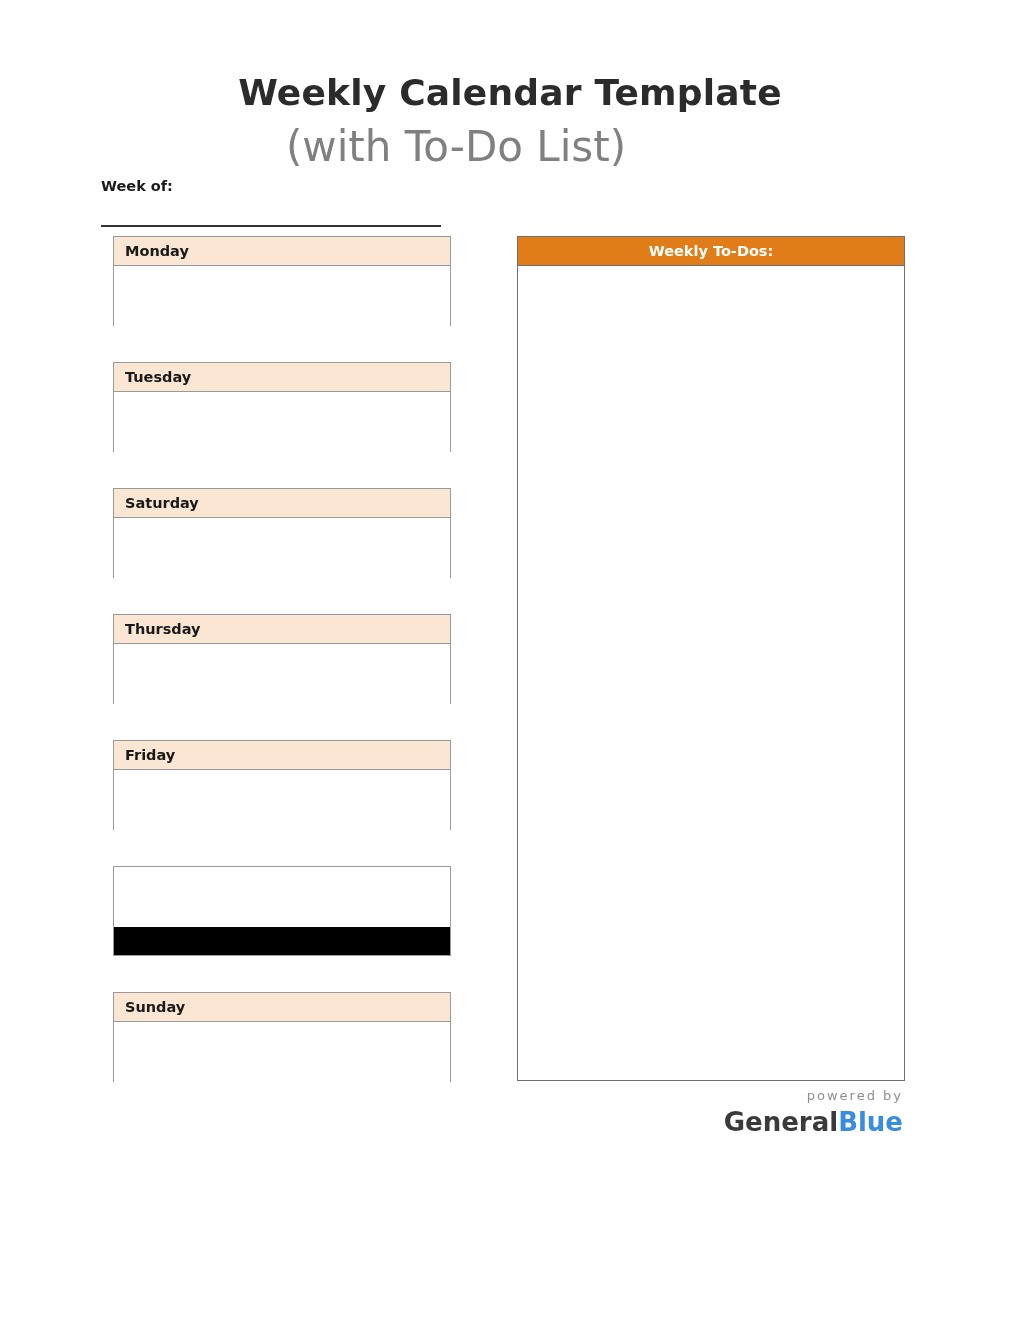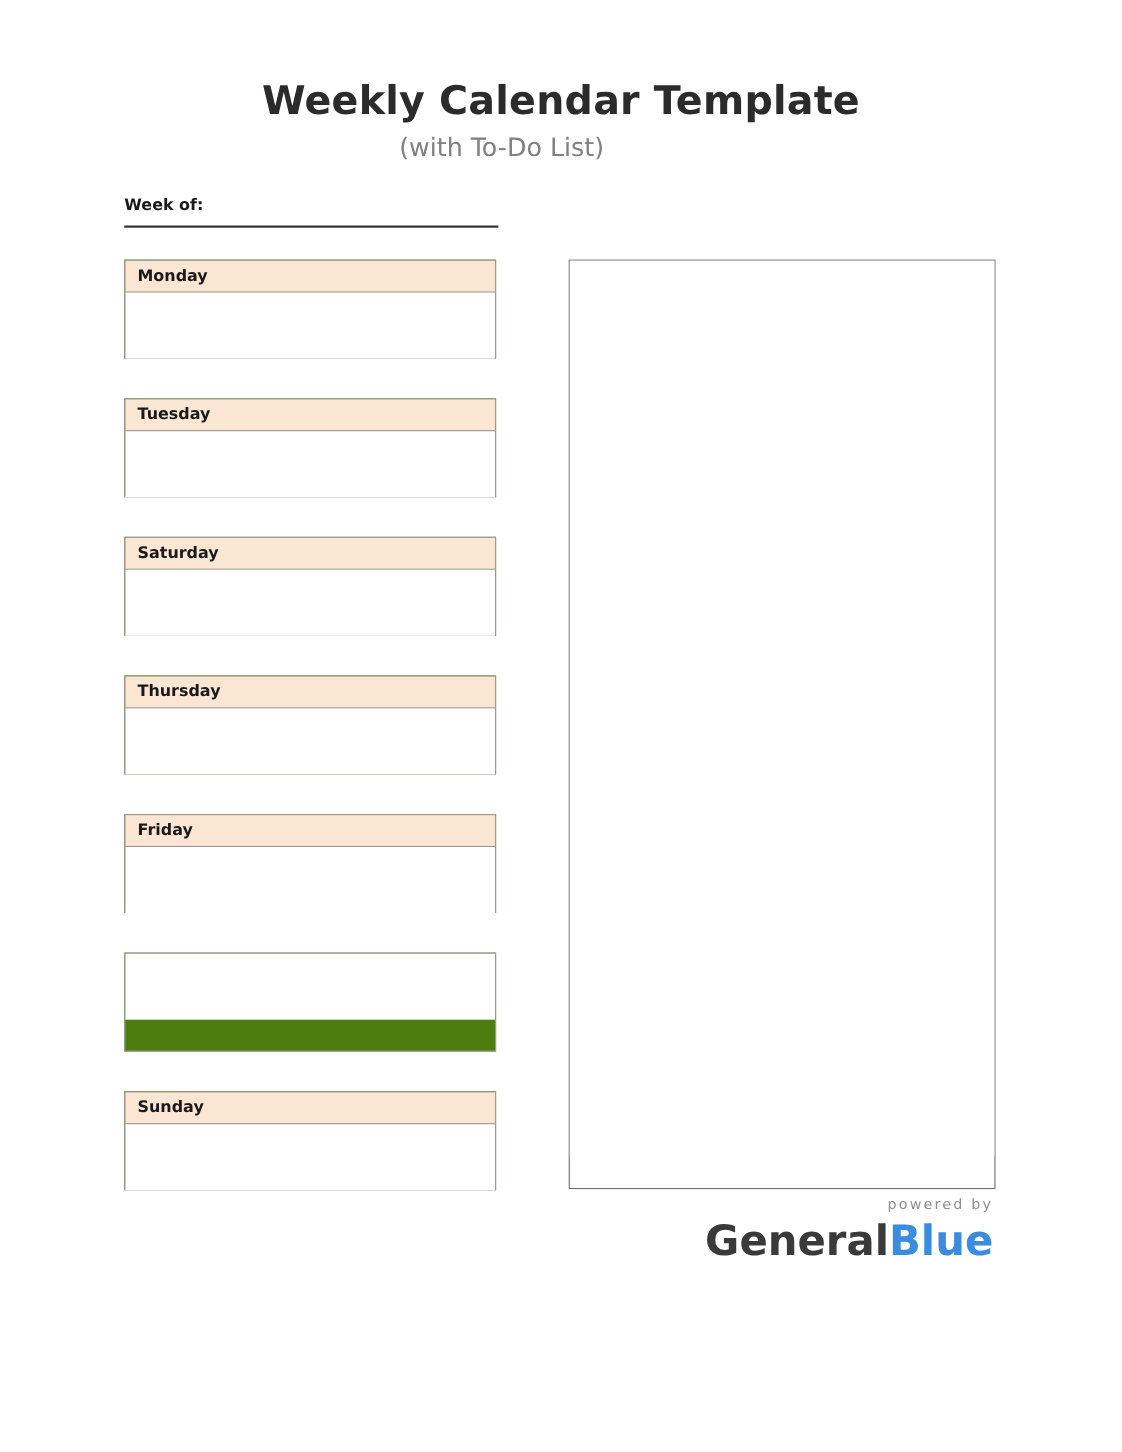--- a/index.html
+++ b/index.html
@@ -32,32 +32,32 @@
     font-weight: bold;
     color: #2b2b2b;
     letter-spacing: 0.2px;
   }
   .subtitle {
     position: absolute;
     top: 122px;
     left: 0;
     width: 912px;
     text-align: center;
-    font-size: 23px;
+    font-size: 42px;
     color: #808080;
   }
 
   
   .weekof {
     position: absolute;
-    left: 113px;
+    left: 101px;
     top: 176px;
     width: 340px;
     border-bottom: 2px solid #333333;
-    padding-bottom: 10px;
+    padding-bottom: 30px;
   }
   .weekof-label {
     font-size: 14.5px;
     font-weight: bold;
     color: #1a1a1a;
   }
 
   
   .days {
     position: absolute;
@@ -65,21 +65,21 @@
     top: 236px;
     width: 340px;
   }
   .day-block {
     position: relative;
     width: 338px;
     height: 90px;
     border: 1px solid #9a9a9a;
     box-sizing: border-box;
     margin-bottom: 36px;
-    background: #4d7c0f;
+    background: #000000;
   }
   .day-header {
     height: 29px;
     background: #fae6d2;
     border-bottom: 1px solid #9a9a9a;
     box-sizing: border-box;
     display: flex;
     align-items: center;
     padding-left: 11px;
     font-size: 14.5px;
@@ -126,21 +126,21 @@
     top: 1088px;
     text-align: right;
   }
   .powered {
     font-size: 13px;
     color: #8f8f8f;
     letter-spacing: 2px;
     margin-bottom: 6px;
   }
   .brand {
-    font-size: 38px;
+    font-size: 26px;
     font-weight: bold;
     line-height: 1;
     text-align: right;
   }
   .brand .general { color: #3a3a3a; }
   .brand .blue { color: #3a8dde; }
 </style>
 </head>
 <body>
 
@@ -186,20 +186,21 @@
     </div>
 
     <div class="day-block">
       <div class="day-header">Sunday</div>
       <div class="day-body"></div>
     </div>
 
   </div>
 
   <div class="todo">
+    <div class="todo-header">Weekly To-Dos:</div>
     <div class="todo-body"></div>
   </div>
 
   <div class="footer">
     <div class="powered">powered by</div>
     <div class="brand">
       <span class="general">General</span><span class="blue">Blue</span>
     </div>
   </div>
 

